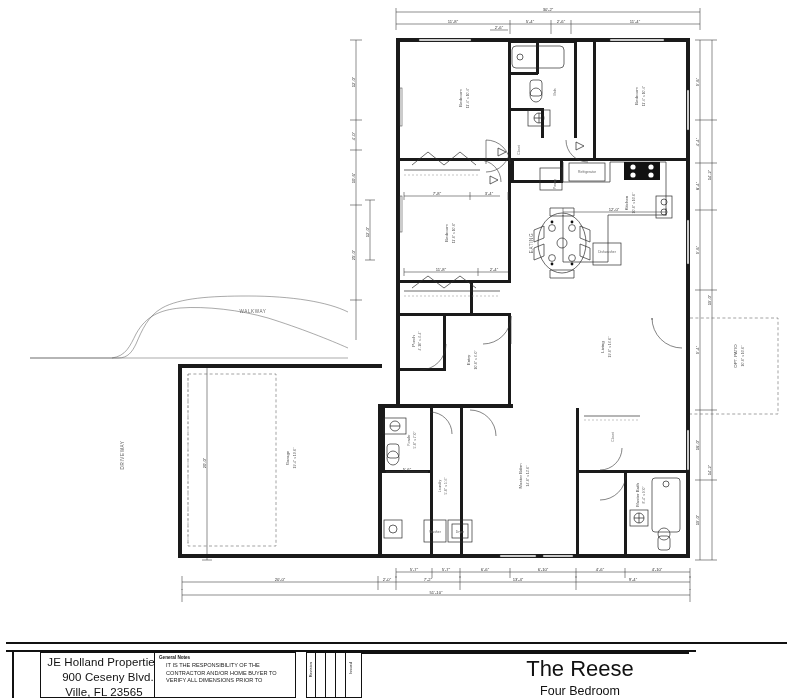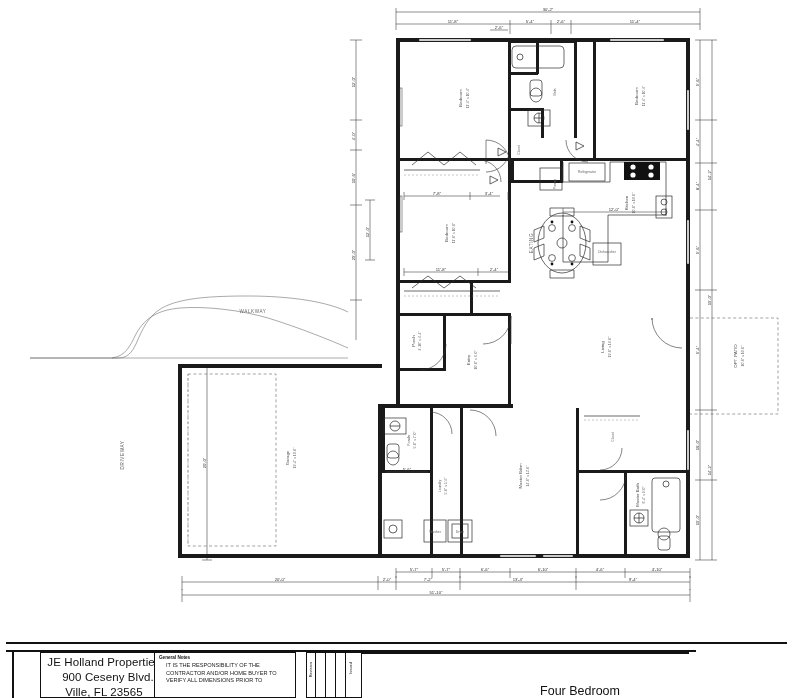--- a/index.html
+++ b/index.html
@@ -443,15 +443,16 @@
   <div class="tbbox" style="left:306px;top:14px;width:56px;height:46px;"></div>
   <div class="revcell" style="left:306px;top:14px;width:10px;height:46px;"></div>
   <div class="revcell" style="left:316px;top:14px;width:10px;height:46px;"></div>
   <div class="revcell" style="left:326px;top:14px;width:10px;height:46px;"></div>
   <div class="revcell" style="left:336px;top:14px;width:10px;height:46px;"></div>
   <div class="revtxt" style="left:308px;top:24px;">Revision</div>
   <div class="revtxt" style="left:348px;top:24px;">Issued</div>
 
   <div class="tb-rule" style="left:362px;top:14px;width:327px;height:2px;"></div>
 
+  <div class="tb-title" style="top:18px;left:400px;width:360px;">The Reese</div>
   <div class="tb-sub" style="top:46px;left:400px;width:360px;">Four Bedroom</div>
 
 </div>
 
 </body></html>

